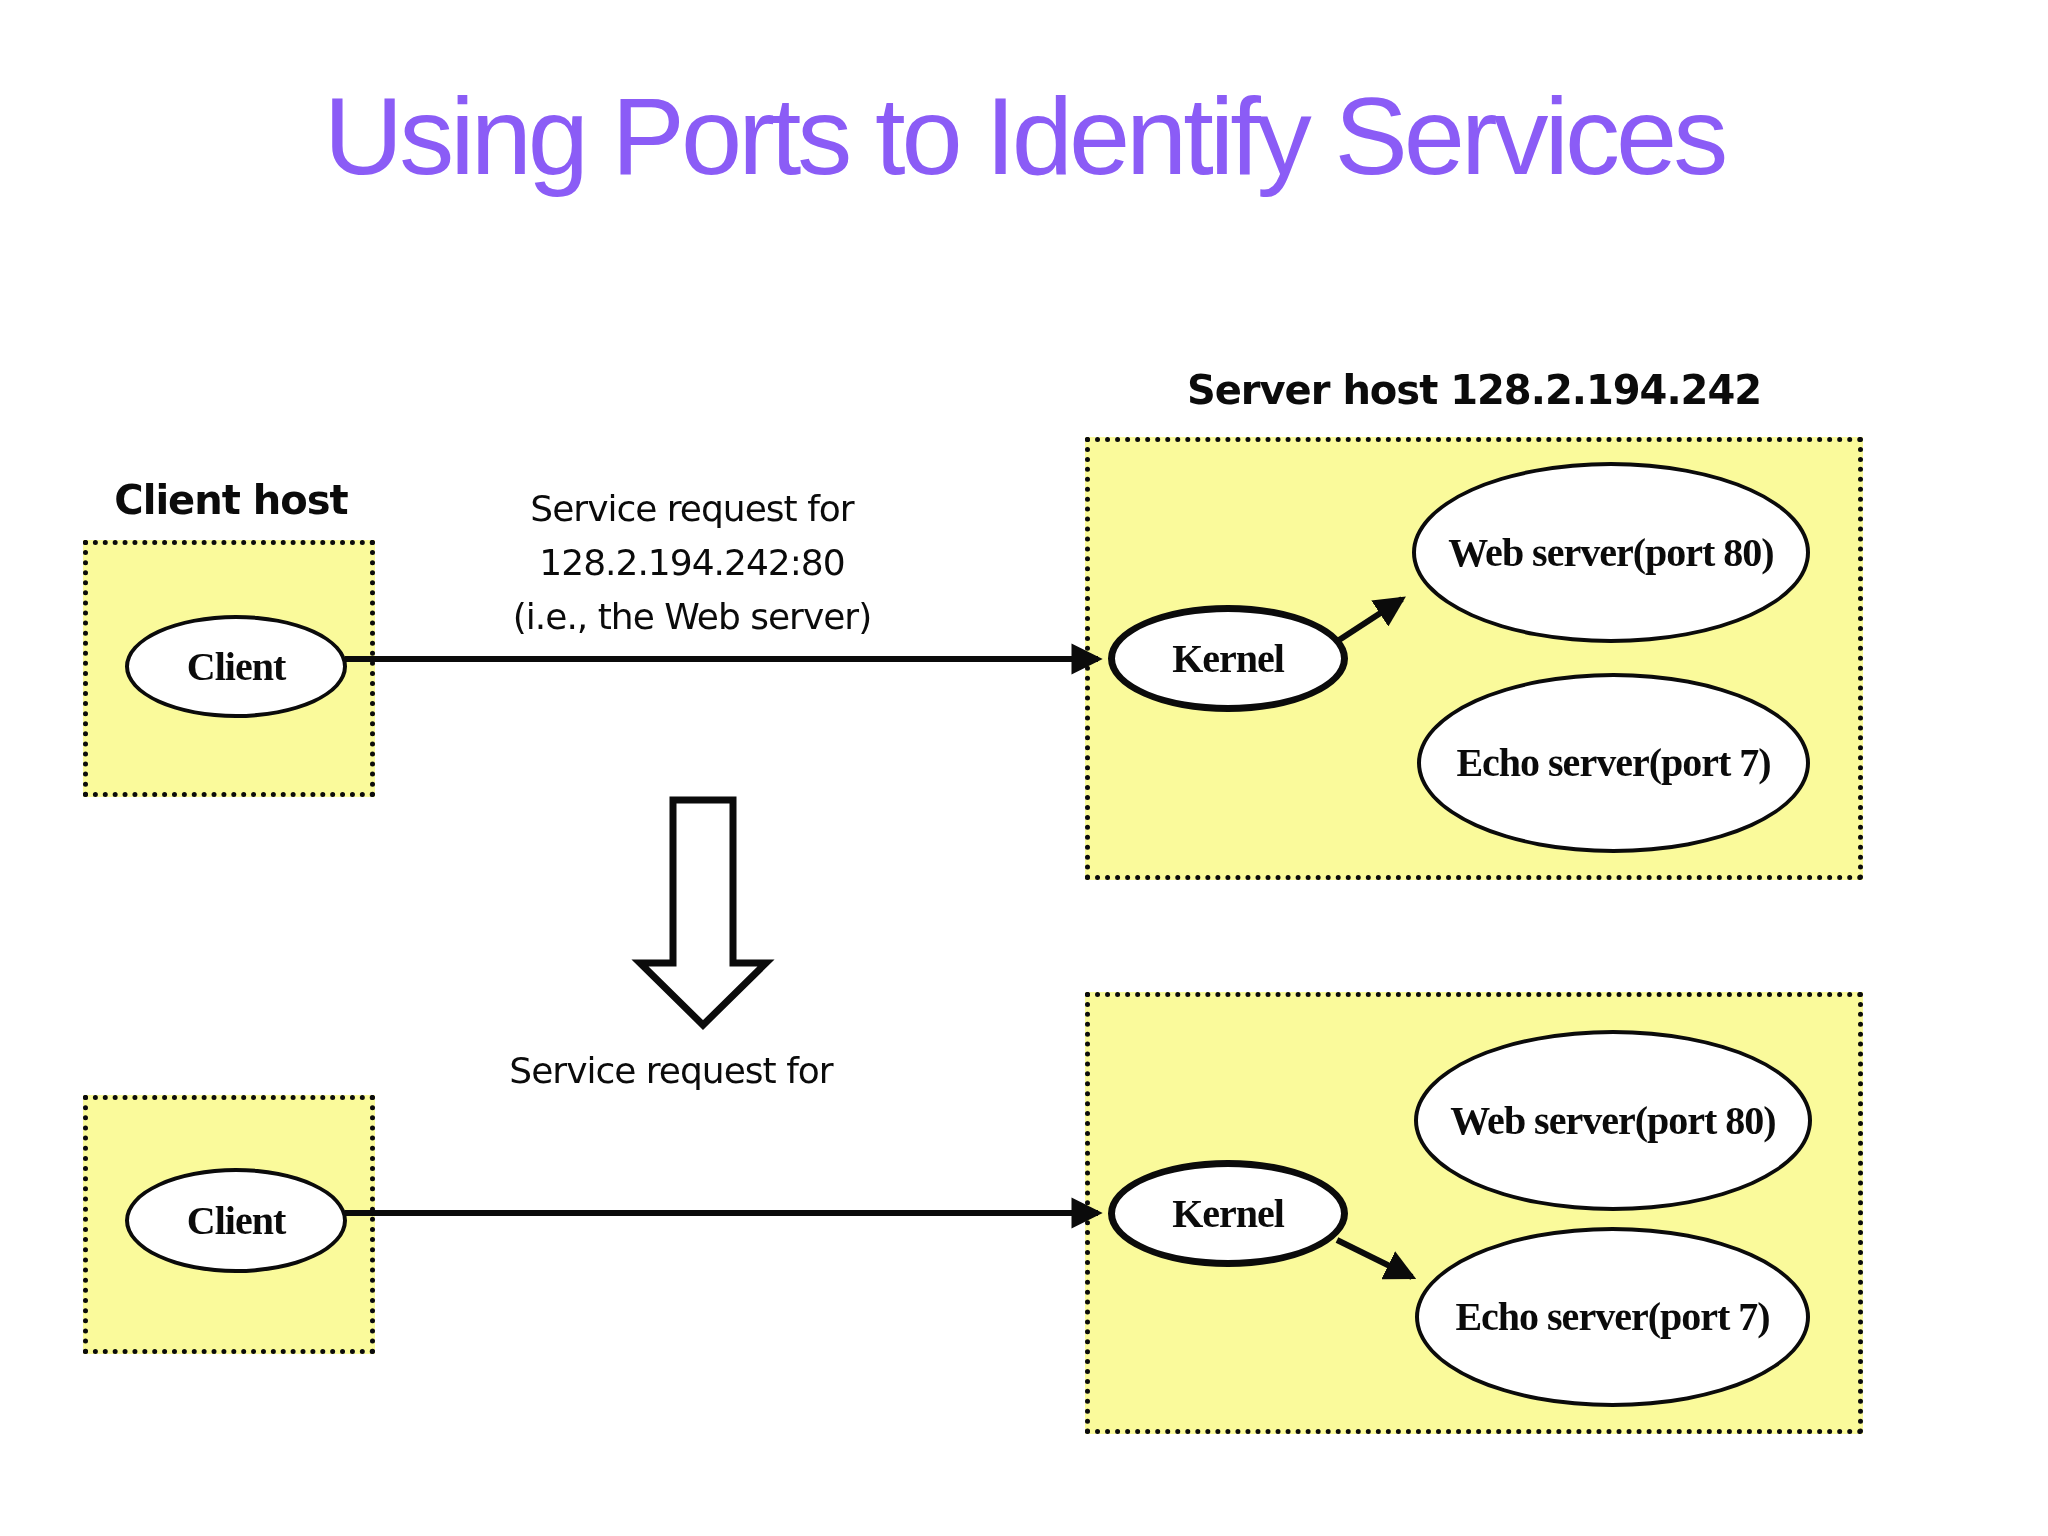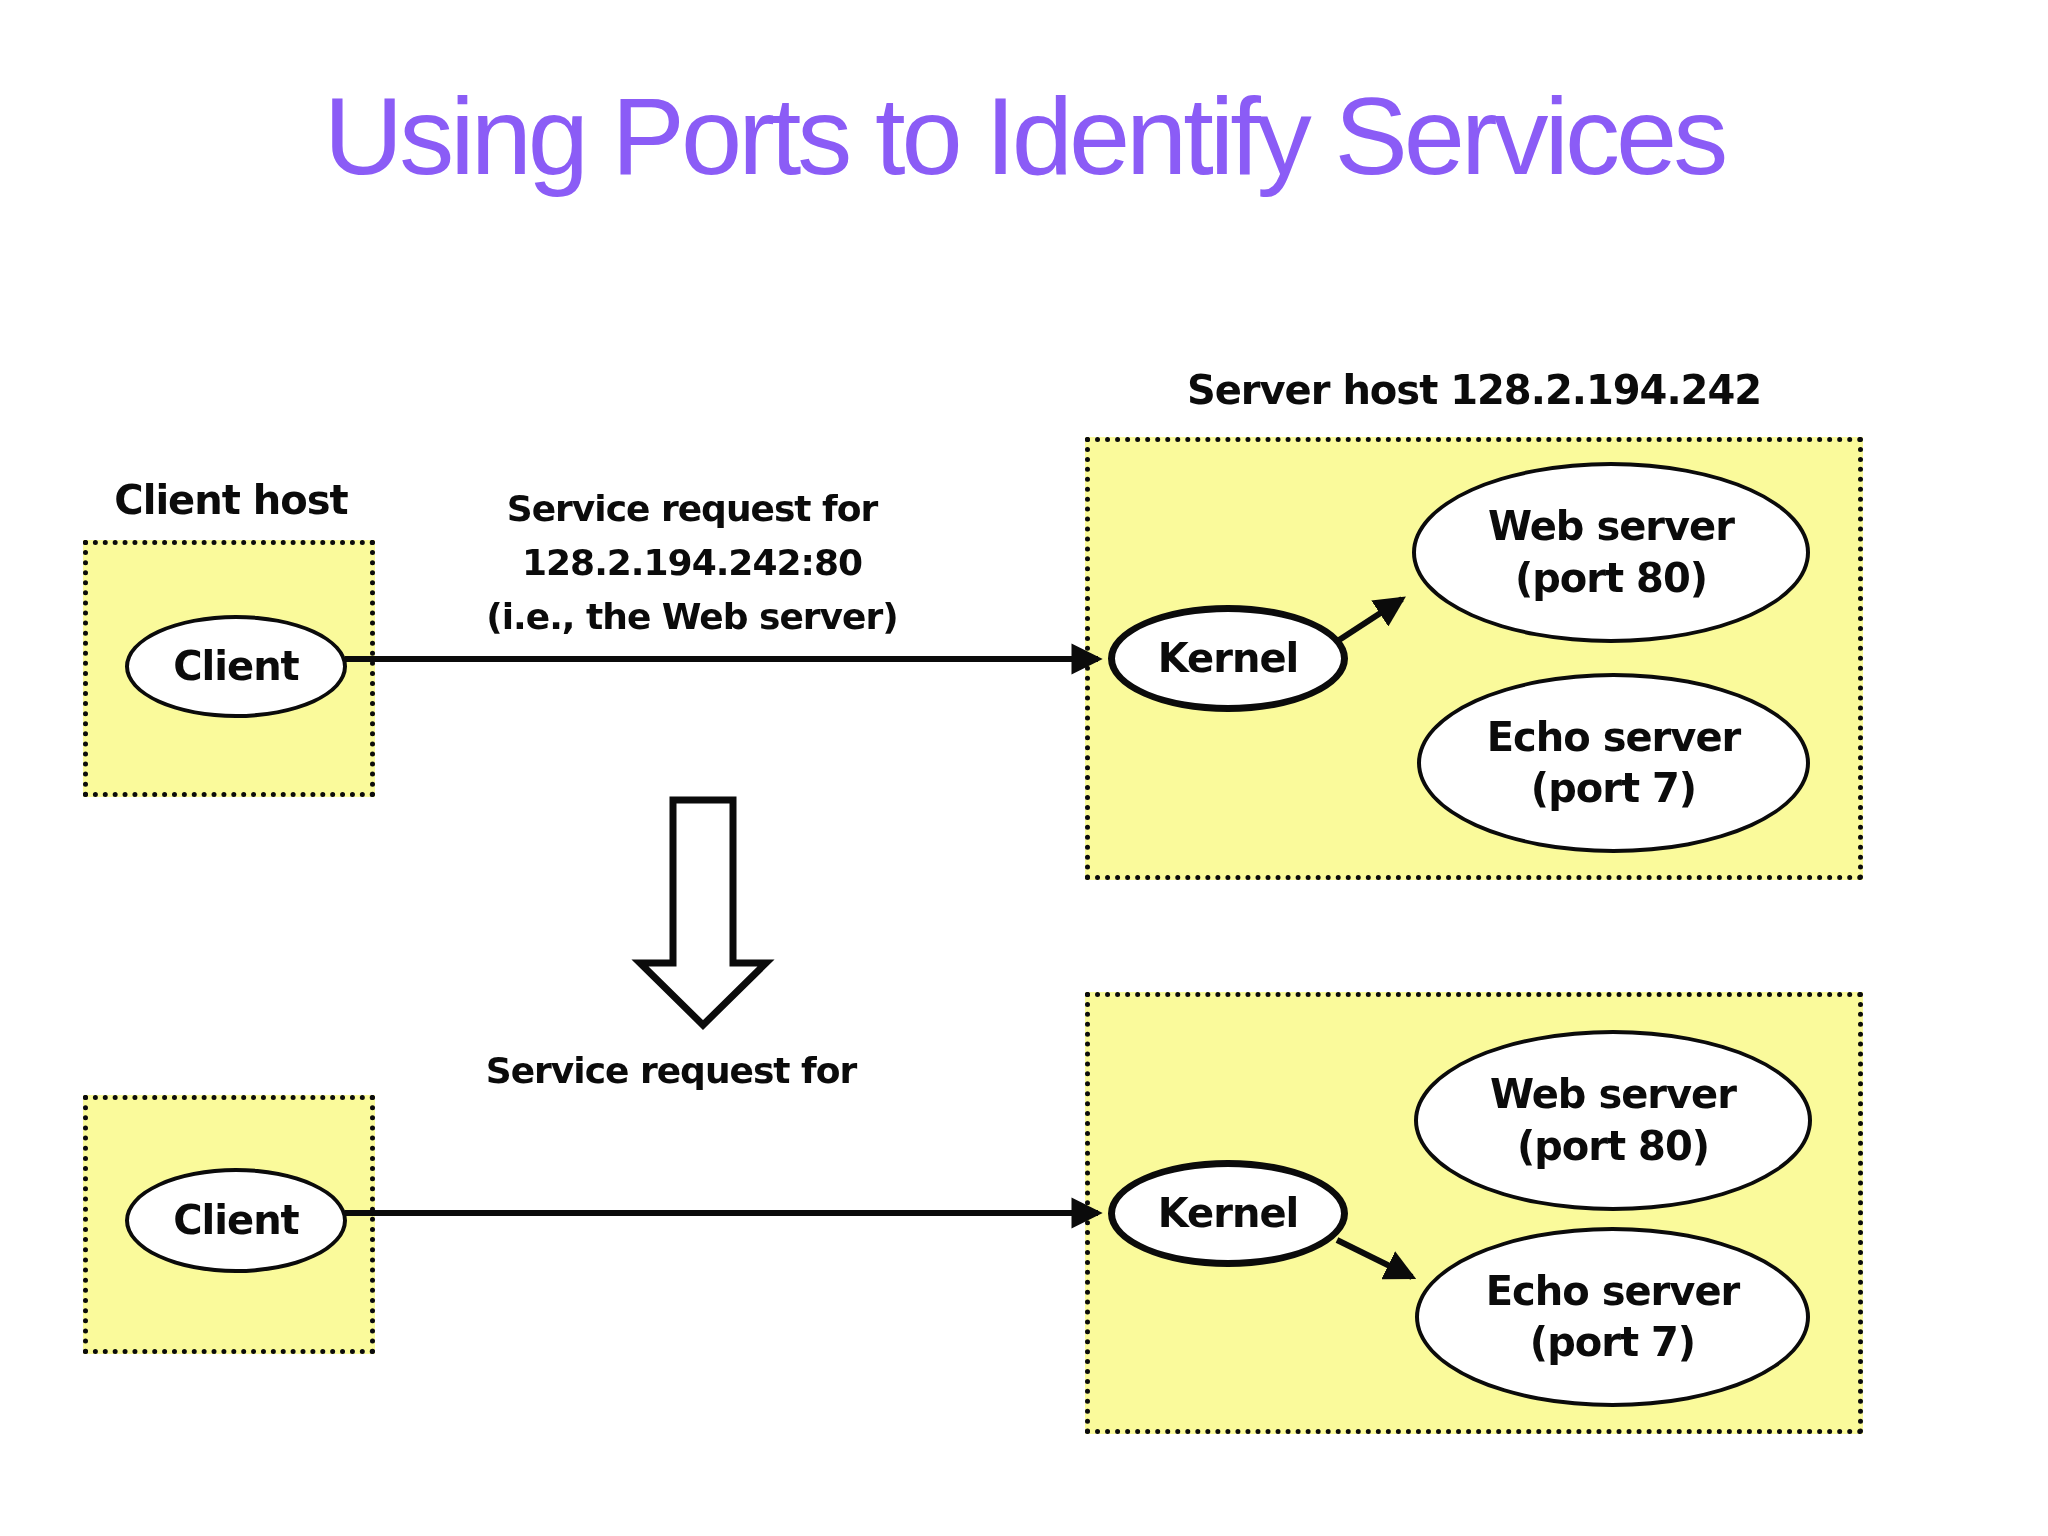--- a/index.html
+++ b/index.html
@@ -20,32 +20,32 @@
     background:#FAFA9B;
     border:5px dotted #0b0b0b;
     box-sizing:border-box;
   }
   
   .node{
     background:#ffffff;
     border:4px solid #0b0b0b;
     border-radius:50%;
     box-sizing:border-box;
-    display:flex;align-items:center;justify-content:center;flex-direction:column;
+    display:flex;align-items:center;justify-content:center;flex-direction:row;
     font-weight:700;font-size:40px;letter-spacing:-1px;
-    text-align:center;line-height:1.28;
+    text-align:center;line-height:1.28;font-family:Liberation Serif, serif;
   }
   .node.kernel{border-width:7px;}
   
   .host-label{
     font-weight:700;font-size:40px;letter-spacing:-1px;
     text-align:center;white-space:nowrap;
   }
   .request-label{
-    font-weight:700;font-size:36px;letter-spacing:-1px;
+    font-weight:400;font-size:36px;letter-spacing:-1px;
     text-align:center;line-height:1.5;white-space:nowrap;
   }
   .request-label span{display:block;}
   .node span{display:block;}
   
   svg.overlay{position:absolute;left:0;top:0;pointer-events:none;}
 </style>
 </head>
 <body>
 

